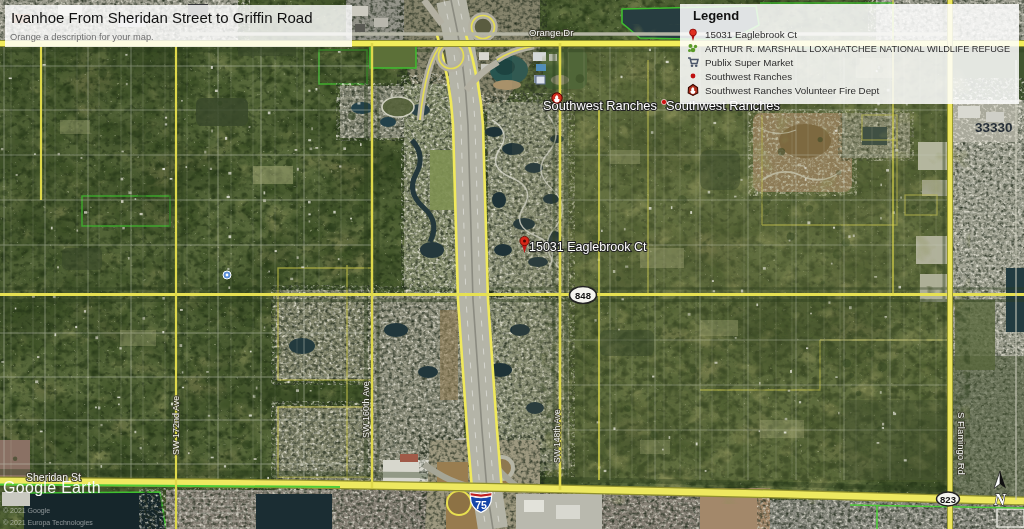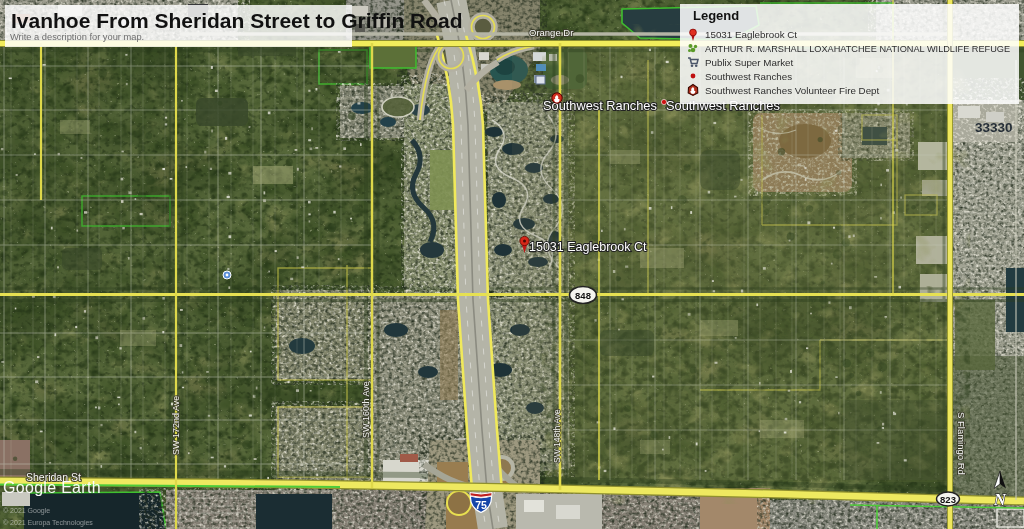--- a/index.html
+++ b/index.html
@@ -862,23 +862,23 @@
   <text x="3" y="493" font-size="16" fill="#ffffff" opacity="0.96" letter-spacing="0.3">Google Earth</text>
 
   <text x="3" y="513" font-size="7" fill="#e6e6e6" opacity="0.55">© 2021 Google</text>
 
   <text x="3" y="525" font-size="7" fill="#e6e6e6" opacity="0.55">© 2021 Europa Technologies</text>
 </g>
 </svg>
 
 <div class="ovl" style="left:5px;top:5px;width:347px;height:42px;background:rgba(255,255,255,0.82);"></div>
 
-<div class="ovl" style="left:11px;top:9px;font-size:21px;font-weight:bold;color:#111;white-space:nowrap;">Ivanhoe From Sheridan Street to Griffin Road</div>
-
-<div class="ovl" style="left:10px;top:32px;font-size:9.3px;color:#6e6e6e;white-space:nowrap;">Write a description for your map.</div>
+<div class="ovl" style="left:11px;top:9px;font-size:15px;font-weight:normal;color:#111;white-space:nowrap;">Ivanhoe From Sheridan Street to Griffin Road</div>
+
+<div class="ovl" style="left:10px;top:32px;font-size:9.3px;color:#6e6e6e;white-space:nowrap;">Orange a description for your map.</div>
 
 <div class="ovl" style="left:680px;top:4px;width:339px;height:100px;background:rgba(255,255,255,0.86);"></div>
 
 <div class="ovl" style="left:685px;top:8px;font-size:13px;font-weight:bold;color:#111;padding-left:8px;">Legend</div>
 
 <div class="ovl" style="left:685px;top:24px;width:334px;">
   <svg width="334" height="80" style="position:static">
 
     <g transform="translate(8,10)">
       <path d="M0,7 L-1.8,1 L1.8,1 Z" fill="#b01010"></path>

